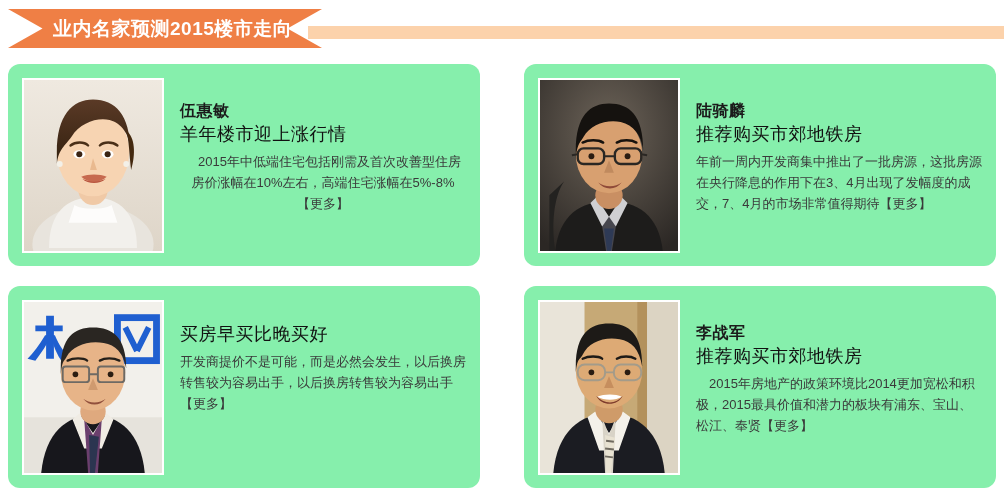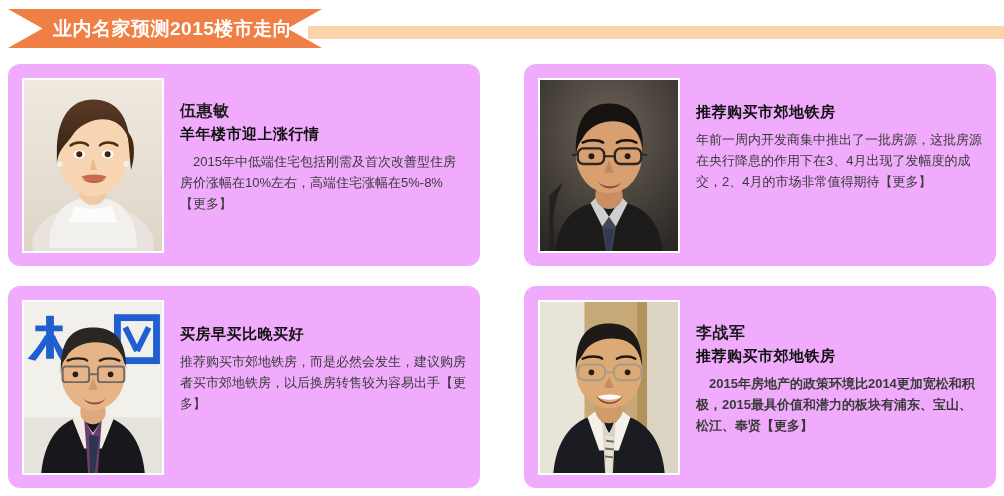--- a/index.html
+++ b/index.html
@@ -61,21 +61,21 @@
     top: 64px;
     width: 988px;
     height: 424px;
     display: grid;
     grid-template-columns: 472px 472px;
     grid-template-rows: 202px 202px;
     column-gap: 44px;
     row-gap: 20px;
   }
   .card {
-    background: #f0abfc;
+    background: #86efac;
     border-radius: 12px;
     display: flex;
     align-items: flex-start;
     box-sizing: border-box;
     padding: 14px;
     overflow: hidden;
   }
 
   
   .photo {
@@ -98,35 +98,35 @@
     min-width: 0;
   }
   .person-name {
     font-size: 16px;
     font-weight: bold;
     color: #1b1b1b;
     line-height: 22px;
     letter-spacing: 0.5px;
   }
   .headline {
-    font-size: 15px;
-    font-weight: bold;
+    font-size: 18px;
+    font-weight: normal;
     color: #111111;
     line-height: 24px;
     letter-spacing: 0.5px;
     margin-bottom: 5px;
   }
   .summary {
     font-size: 13px;
     color: #3a3a3a;
     line-height: 21px;
     text-indent: 0;
   }
-  .card-a .summary { text-indent: 13px; }
-  .card-d .summary { text-indent: 13px; font-weight: bold; }
+  .card-a .summary { text-indent: 13px; text-align: center; }
+  .card-d .summary { text-indent: 13px; }
 </style>
 </head>
 <body>
 
 <div class="banner-wrap">
   <div class="banner-tail"></div>
   <div class="banner-ribbon"></div>
   <div class="banner-title">业内名家预测2015楼市走向</div>
 </div>
 
@@ -198,22 +198,23 @@
         <circle cx="53" cy="78" r="3" fill="#2a1c12"></circle>
         <circle cx="90" cy="78" r="3" fill="#2a1c12"></circle>
         <path d="M44 64 C50 61 60 61 65 64" stroke="#17120d" stroke-width="2.6" fill="none" stroke-linecap="round"></path>
         <path d="M79 64 C84 61 94 61 99 64" stroke="#17120d" stroke-width="2.6" fill="none" stroke-linecap="round"></path>
         <path d="M71 82 L66 95 L76 95 Z" fill="#c08a5e"></path>
         <path d="M60 105 C66 110 78 110 84 105 C78 113 66 113 60 105 Z" fill="#8f4a38"></path>
         <path d="M25 104 C14 120 12 150 16 175 L10 175 L10 118 Z" fill="#232220"></path>
       </svg>
     </div>
     <div class="info">
+      <div class="person-name">陆骑麟</div>
       <div class="headline">推荐购买市郊地铁房</div>
-      <div class="summary">年前一周内开发商集中推出了一批房源，这批房源在央行降息的作用下在3、4月出现了发幅度的成交，2、4月的市场非常值得期待【更多】</div>
+      <div class="summary">年前一周内开发商集中推出了一批房源，这批房源在央行降息的作用下在3、4月出现了发幅度的成交，7、4月的市场非常值得期待【更多】</div>
     </div>
   </div>
 
   <div class="card card-c">
     <div class="photo">
       <svg viewBox="0 0 142 175" preserveAspectRatio="xMidYMid slice" aria-hidden="true">
         <rect width="142" height="175" fill="#f2f0eb"></rect>
         <rect y="118" width="142" height="57" fill="#e6e3dc"></rect>
         <g fill="#1f5fd0">
           <path d="M12 24 L40 24 L40 30 L12 30 Z"></path>
@@ -238,21 +239,21 @@
         <circle cx="53" cy="74" r="2.9" fill="#2b1d12"></circle>
         <circle cx="89" cy="74" r="2.9" fill="#2b1d12"></circle>
         <path d="M45 60 C51 57 61 57 65 60" stroke="#241f19" stroke-width="2.4" fill="none" stroke-linecap="round"></path>
         <path d="M78 60 C83 57 92 57 98 60" stroke="#241f19" stroke-width="2.4" fill="none" stroke-linecap="round"></path>
         <path d="M71 78 L66 90 L76 90 Z" fill="#cf9a6f"></path>
         <path d="M61 99 C67 104 78 104 84 99 C78 107 67 107 61 99 Z" fill="#91503c"></path>
       </svg>
     </div>
     <div class="info">
       <div class="headline">买房早买比晚买好</div>
-      <div class="summary">推荐购买市郊地铁房，而是必然会发生，建议购房者买市郊地铁房，以后换房转售较为容易出手【更多】</div>
+      <div class="summary">开发商提价不是可能，而是必然会发生，以后换房转售较为容易出手，以后换房转售较为容易出手【更多】</div>
     </div>
   </div>
 
   <div class="card card-d">
     <div class="photo">
       <svg viewBox="0 0 142 175" preserveAspectRatio="xMidYMid slice" aria-hidden="true">
         <rect width="142" height="175" fill="#ded6c5"></rect>
         <rect x="0" y="0" width="46" height="175" fill="#e9e4d9"></rect>
         <rect x="46" y="0" width="58" height="175" fill="#c6a976"></rect>
         <rect x="100" y="0" width="10" height="175" fill="#b3915c"></rect>

